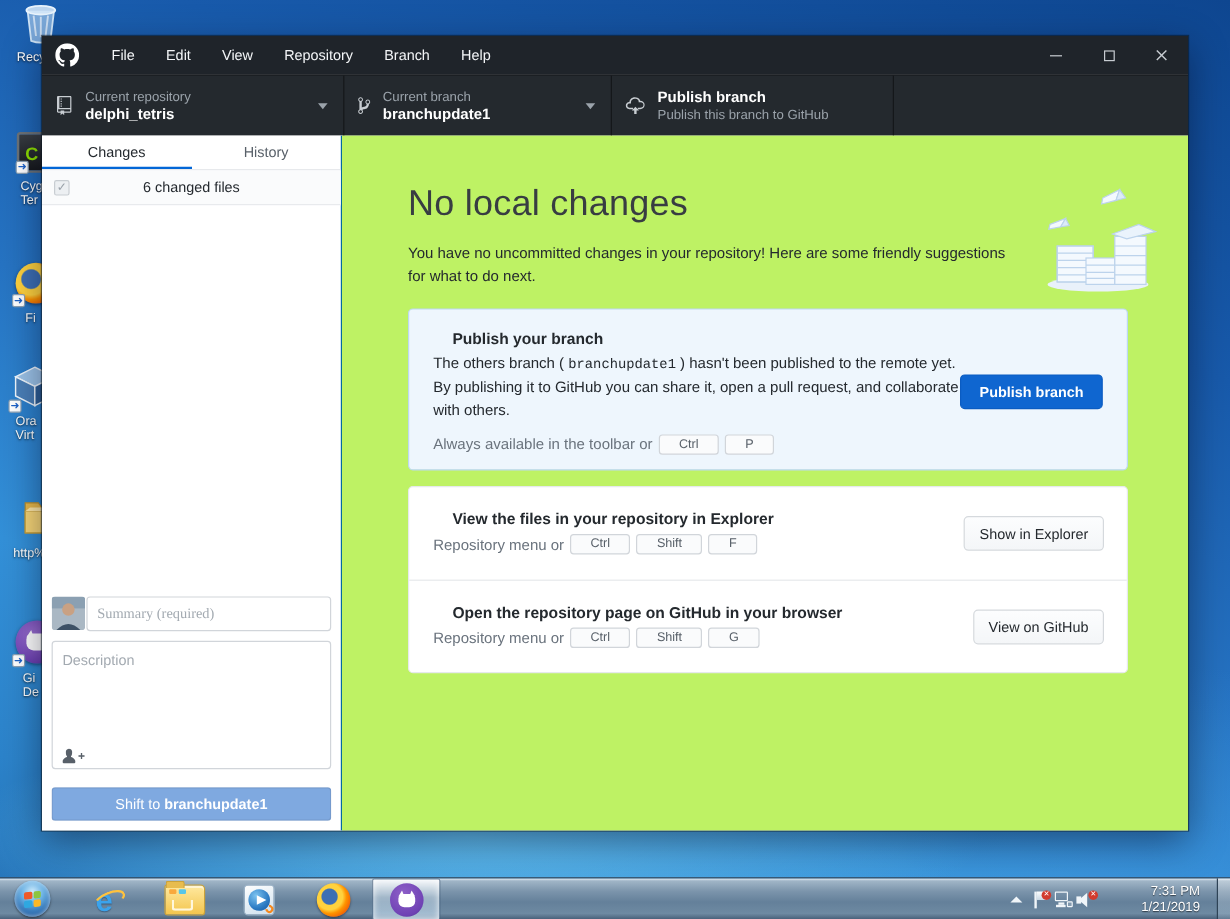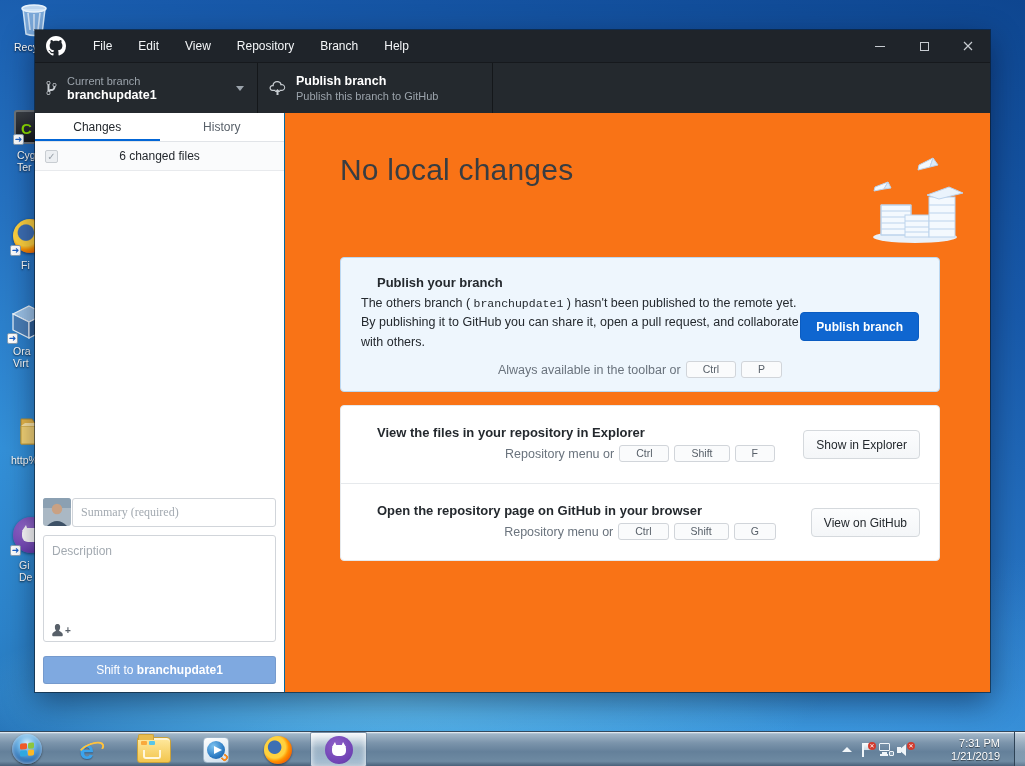--- a/index.html
+++ b/index.html
@@ -43,29 +43,29 @@
   .side-fill { flex:1; }
   .commit-form { flex:none; padding:8px; }
   .sum-row { display:flex; gap:1px;font-family:Liberation Serif, serif; }
   .avatar { width:28px; height:28px; border-radius:3px; overflow:hidden; flex:none; }
   .sum-input { flex:1; height:29px; border:1px solid #d1d5da; border-radius:3px; padding:0 8px; font-size:12px; font-family:inherit; color:#24292e; }
   .sum-input::placeholder, .desc-area::placeholder { color:#a3aab1; }
   .desc-wrap { position:relative; margin-top:8px; }
   .desc-area { width:100%; height:107px; border:1px solid #d1d5da; border-radius:3px; padding:8px; font-size:12px; font-family:inherit; resize:none; color:#24292e; }
   .coauthor { position:absolute; left:8px; bottom:9px; display:flex; align-items:center; color:#586069; }
   .commit-btn { width:100%; height:28px; margin-top:10px; border:1px solid rgba(27,31,35,.1); border-radius:3px; background:#7fa9e0; color:#fff; font-size:12px; font-family:inherit; }
-  .main { flex:1; position:relative; background:#f97316; overflow:hidden; }
+  .main { flex:1; position:relative; background:#bef264; overflow:hidden; }
   .h1 { position:absolute; left:55px; top:40px; font-size:30px; font-weight:300; color:#383d42; letter-spacing:.2px; }
   .sub { position:absolute; left:55px; top:89px; width:515px; font-size:12.5px; line-height:1.55; color:#24292e; }
   .illus { position:absolute; left:572px; top:40px; }
   .card-blue { position:absolute; left:55px; top:144px; width:600px; height:135px; background:#eef6fd; border:1px solid #bcd8f1; border-radius:4px; padding:17px 20px; }
   .card-title { font-size:13px; font-weight:bold; color:#24292e;padding-left:16px; }
   .card-body { margin-top:4px; width:452px; font-size:12.5px; line-height:1.55; color:#24292e; }
   .card-body code { font-family:"Liberation Mono","DejaVu Sans Mono",monospace; font-size:11.5px; }
-  .tip { margin-top:9px; font-size:12.5px; color:#6a737d; display:flex; align-items:center;justify-content:center; }
+  .tip { margin-top:9px; font-size:12.5px; color:#6a737d; display:flex; align-items:center; }
   kbd { display:inline-block; margin-left:5px; padding:0 16px; height:17px; line-height:15px; font-size:10.5px; font-family:inherit; color:#586069; background:#fafbfc; border:1px solid #d1d5da; border-radius:3px; }
   .btn-primary { position:absolute; right:20px; top:54px; padding:0 15px; height:29px; background:#0f66d0; border:1px solid #0a5cc2; border-radius:4px; color:#fff; font-weight:bold; font-size:12px; font-family:inherit; }
   .cards { position:absolute; left:55px; top:292px; width:600px; border:1px solid #e6e9ec; border-radius:4px; background:#fff; }
   .card-row { position:relative; height:77px; padding:19px 20px; }
   .card-row + .card-row { border-top:1px solid #e6e9ec; }
   .btn-plain { position:absolute; right:19px; top:24px; height:29px; padding:0 12px; background:linear-gradient(#fcfdfe,#f4f6f8); border:1px solid #d5d9dd; border-radius:4px; font-size:12px; color:#24292e; font-family:inherit; }
   
   .taskbar { position:absolute; left:0; bottom:0; width:1025px; height:35px; z-index:30;
     background:linear-gradient(180deg,#cfdde9 0%,#9fb4c6 7%,#7b94ab 32%,#64809a 58%,#6e8aa2 86%,#49617a 100%);
     border-top:1px solid #33495e; box-shadow:inset 0 1px 0 rgba(255,255,255,.45); }
@@ -167,20 +167,30 @@
         </div>
       <div class="win-btn">
         <svg width="10" height="10" viewBox="0 0 10 10">
             <path d="M1 1 L9 9 M9 1 L1 9" stroke="#c7ccd1" stroke-width="1.2"></path>
           </svg>
       </div>
     </div>
   </div>
 
   <div class="toolbar">
+    <div class="tool-btn" style="width:252px;">
+      <svg class="ticon" width="15" height="16" viewBox="0 0 12 16">
+        <path fill="#c8cdd2" d="M4 9H3V8h1v1zm0-3H3v1h1V6zm0-2H3v1h1V4zm0-2H3v1h1V2zm8-1v12c0 .55-.45 1-1 1H6v2l-1.5-1.5L3 16v-2H1c-.55 0-1-.45-1-1V1c0-.55.45-1 1-1h10c.55 0 1 .45 1 1zm-1 10H1v2h2v-1h3v1h5v-2zm0-10H2v9h9V1z"></path>
+      </svg>
+      <div>
+        <div class="t-label">Current repository</div>
+        <div class="t-value">delphi_tetris</div>
+      </div>
+      <div class="chev"></div>
+    </div>
     <div class="tool-btn" style="width:223px;">
       <svg class="ticon" width="11" height="16" viewBox="0 0 10 16">
         <path fill="#c8cdd2" d="M10 5c0-1.11-.89-2-2-2a1.993 1.993 0 0 0-1 3.72v.3c-.02.52-.23.98-.63 1.38-.4.4-.86.61-1.38.63-.83.02-1.48.16-2 .45V4.72a1.993 1.993 0 0 0-1-3.72C.88 1 0 1.89 0 3a2 2 0 0 0 1 1.72v6.56c-.59.35-1 .99-1 1.72 0 1.11.89 2 2 2 1.11 0 2-.89 2-2 0-.53-.2-1-.53-1.36.09-.06.48-.41.59-.47.25-.11.56-.17.94-.17 1.05-.05 1.95-.45 2.75-1.25S8.95 7.77 9 6.73h-.02C9.59 6.37 10 5.73 10 5zM2 1.8c.66 0 1.2.55 1.2 1.2 0 .65-.55 1.2-1.2 1.2C1.35 4.2.8 3.65.8 3c0-.65.55-1.2 1.2-1.2zm0 12.41c-.66 0-1.2-.55-1.2-1.2 0-.65.55-1.2 1.2-1.2.65 0 1.2.55 1.2 1.2 0 .65-.55 1.2-1.2 1.2zm6-8c-.66 0-1.2-.55-1.2-1.2 0-.65.55-1.2 1.2-1.2.65 0 1.2.55 1.2 1.2 0 .65-.55 1.2-1.2 1.2z"></path>
       </svg>
       <div>
         <div class="t-label">Current branch</div>
         <div class="t-value">branchupdate1</div>
       </div>
       <div class="chev"></div>
     </div>
@@ -228,20 +238,21 @@
             </svg>
             <span style="font-size:10px; font-weight:bold; margin-left:1px;">+</span>
           </div>
         </div>
         <button class="commit-btn"><span>Shift to </span><strong>branchupdate1</strong></button>
       </div>
     </div>
 
     <div class="main">
       <div class="h1">No local changes</div>
+      <div class="sub">You have no uncommitted changes in your repository! Here are some friendly suggestions for what to do next.</div>
 
       <svg class="illus" width="110" height="92" viewBox="0 0 110 92">
         <ellipse cx="58" cy="84" rx="42" ry="6" fill="#e9f1fa"></ellipse>
         <g stroke="#bcd3ec" stroke-width="1" fill="#f4f9fe">
           <path d="M62 12 l14 -7 -3 9 -12 3 z"></path>
             <path d="M76 5 l-3 9 8 -2 z" fill="#dcebf9"></path>
           <path d="M18 34 l13 -5 -4 7 -10 2 z"></path>
             <path d="M31 29 l-4 7 7 -1 z" fill="#dcebf9"></path>
           <rect x="24" y="52" width="30" height="30"></rect>
           <path d="M24 52 l30 0 0 30 -30 0 z M24 58 h30 M24 64 h30 M24 70 h30 M24 76 h30" fill="none"></path>

